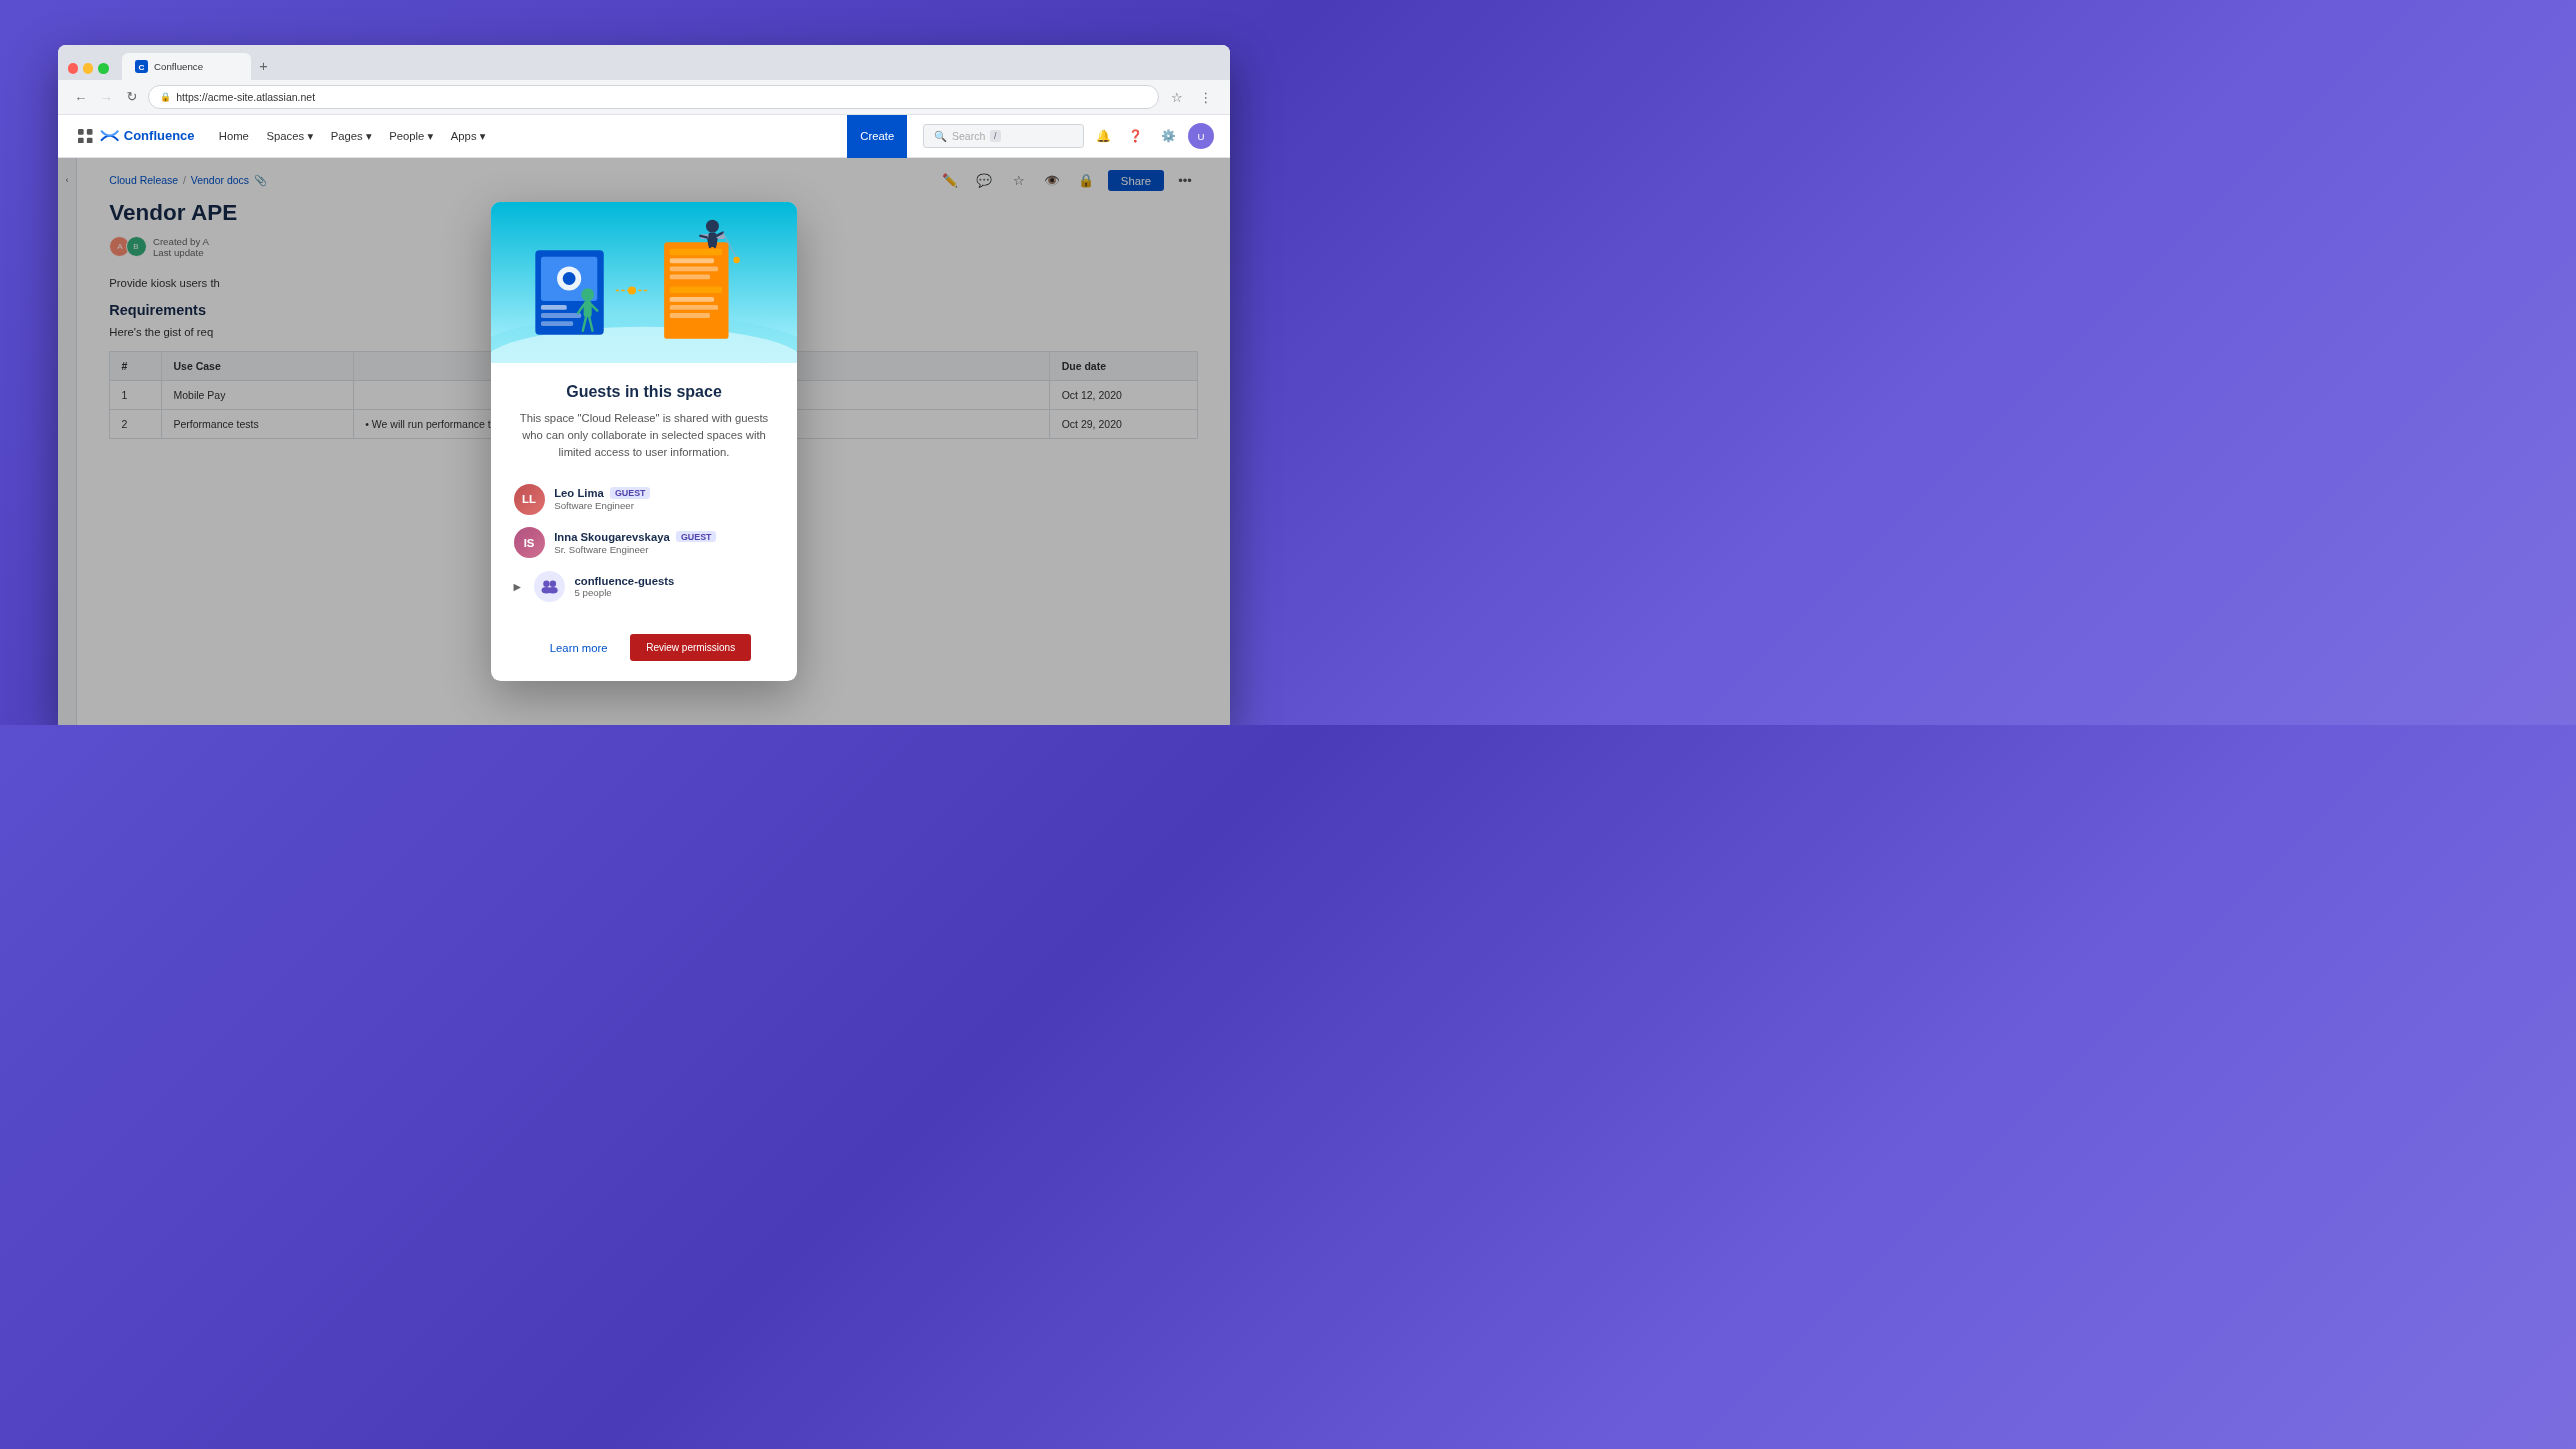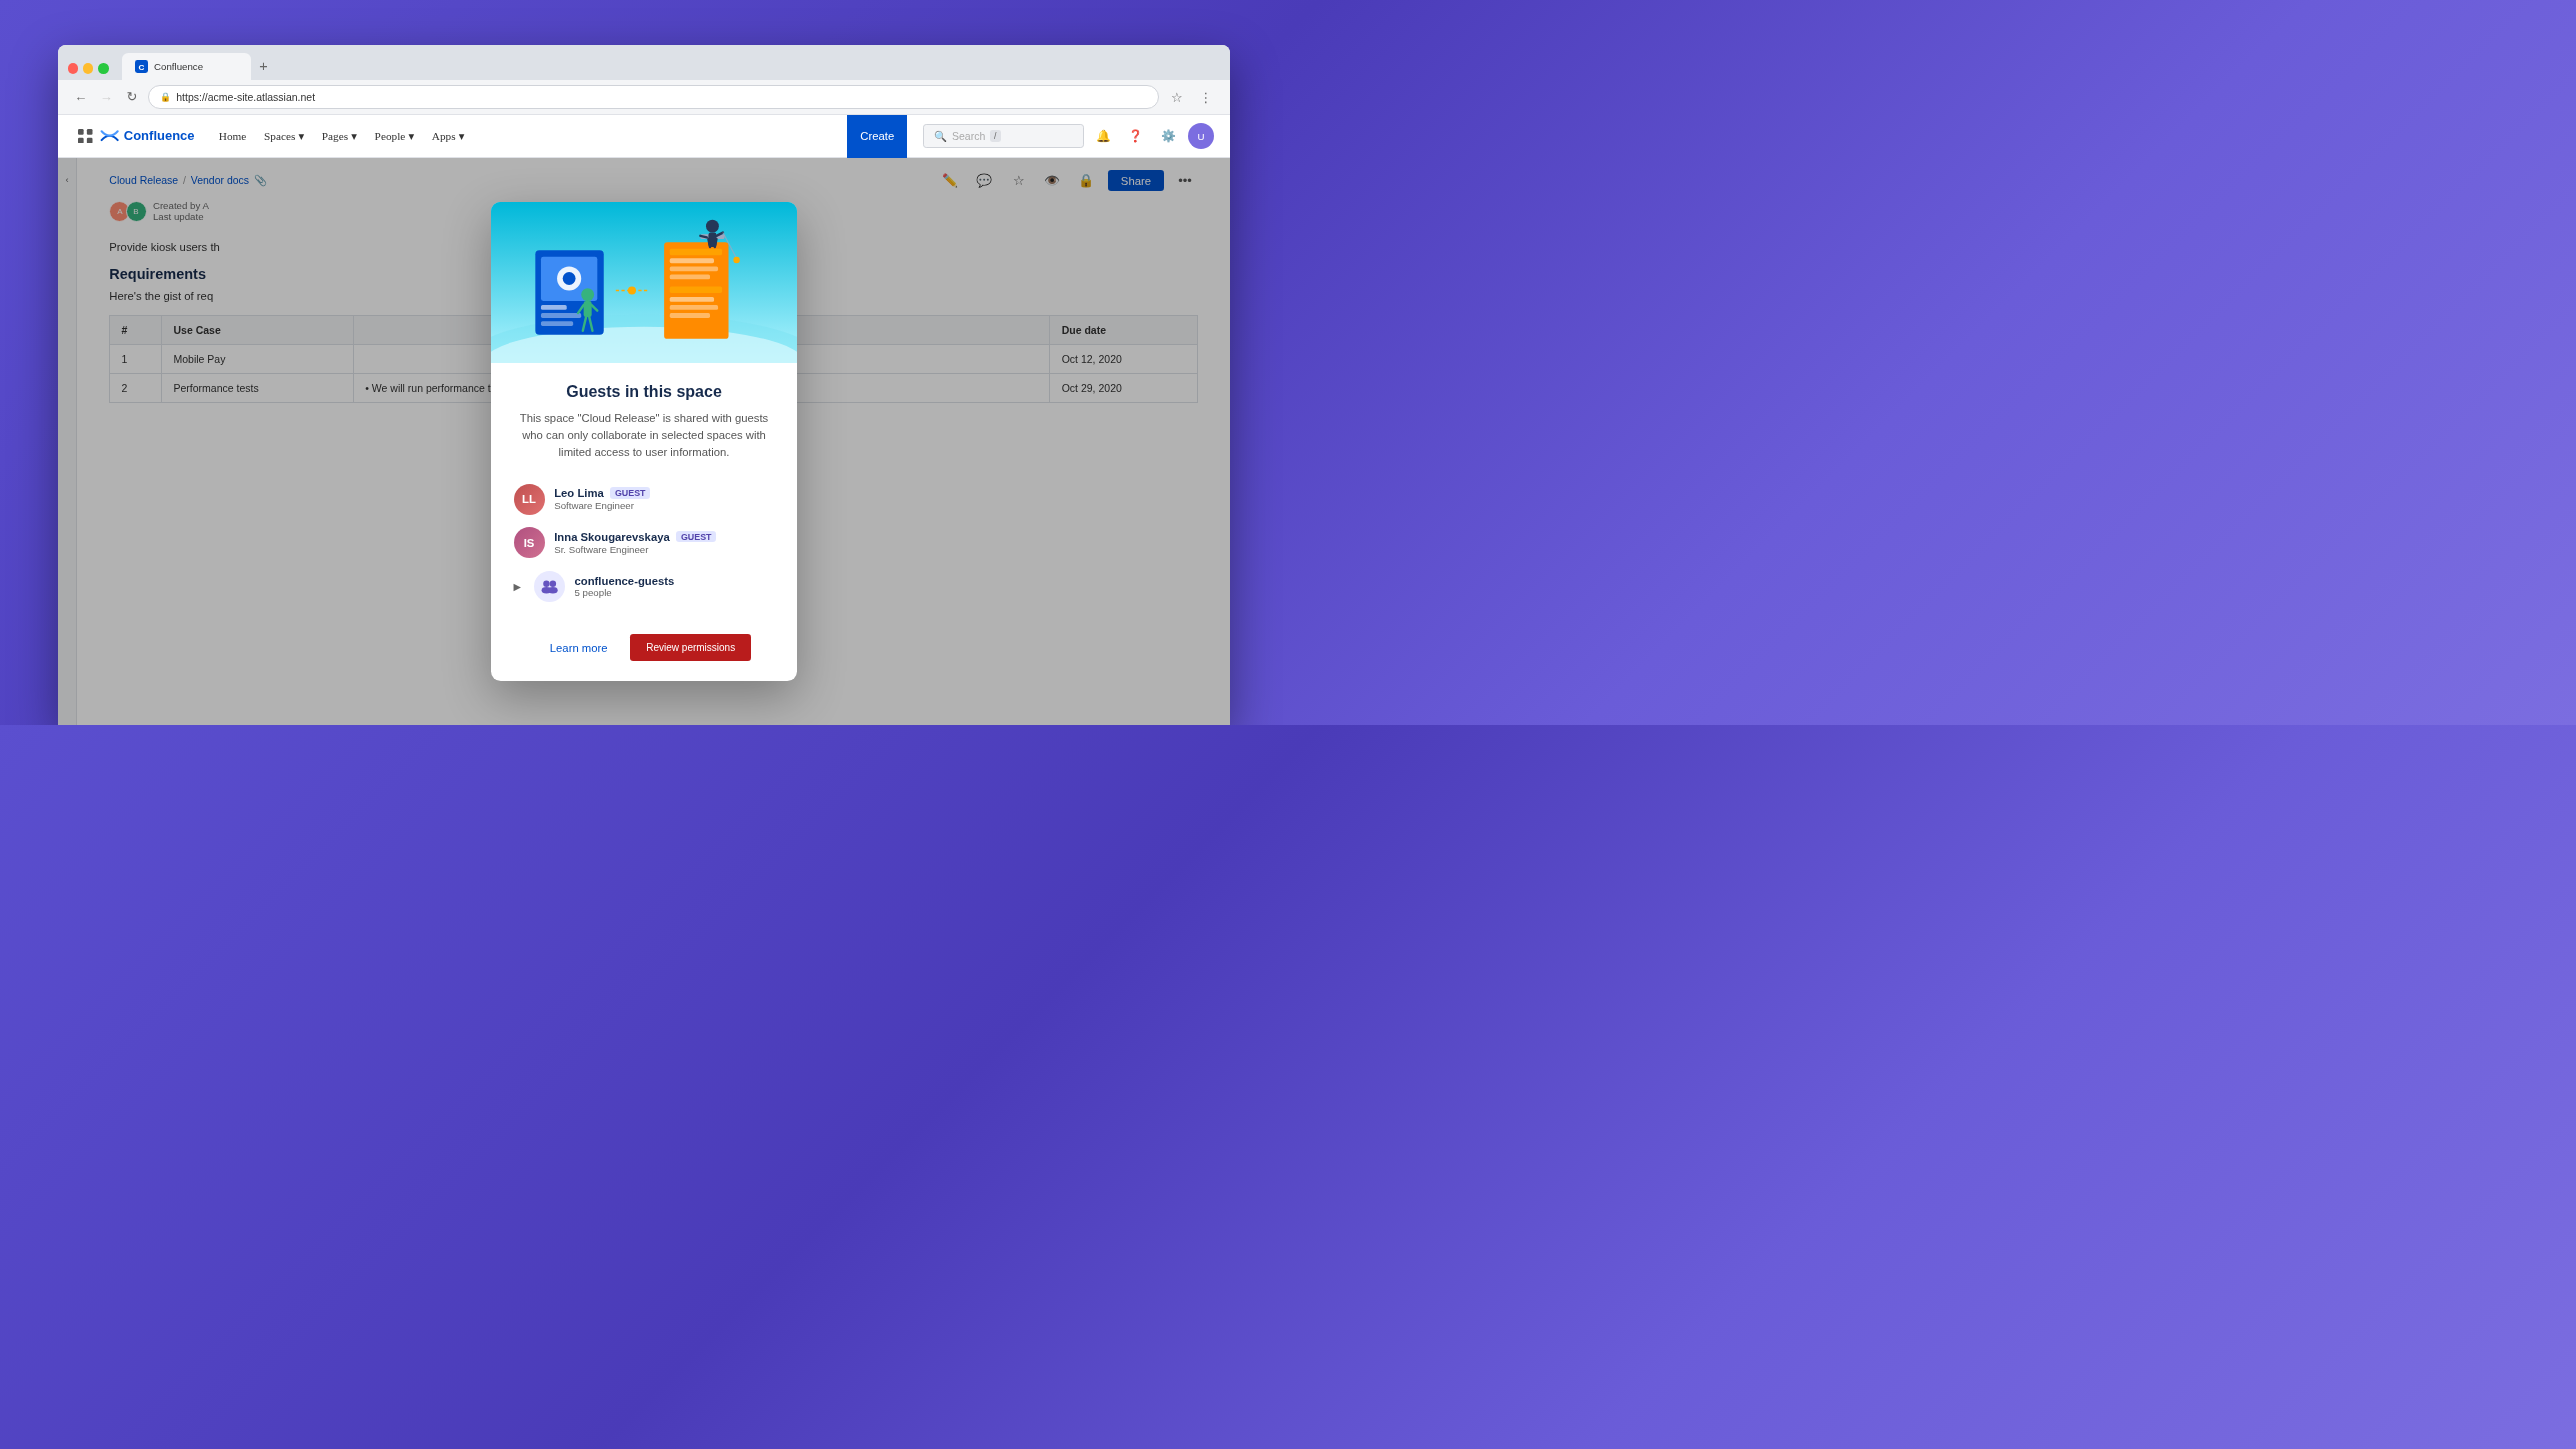--- a/index.html
+++ b/index.html
@@ -195,21 +195,20 @@
     .confluence-logo-icon {
       width: 19.3px;
       height: 19.3px;
     }
 
     .nav-items {
       display: flex;
       align-items: flex-start;
       gap: 1.6px;
       flex: 1;
-      font-family: Liberation Serif, serif;
     }
 
     .nav-item {
       padding: 4.8px 8px;
       font-size: 11.3px;
       color: #333;
       cursor: pointer;
       border-radius: 3.2px;
       display: flex;
       align-items: center;
@@ -748,20 +747,21 @@
             <button class="page-action-btn">💬</button>
             <button class="page-action-btn">☆</button>
             <button class="page-action-btn">👁️</button>
             <button class="page-action-btn">🔒</button>
             <button class="share-btn">Share</button>
             <button class="page-action-btn">•••</button>
           </div>
         </div>
 
         <div class="page-body">
+          <h1 class="page-title">Vendor APE</h1>
 
           <div class="page-meta">
             <div class="avatar-group">
               <div class="avatar-sm">A</div>
               <div class="avatar-sm">B</div>
             </div>
             <div>
               <div class="meta-text">Created by A</div>
               <div class="meta-text">Last update</div>
             </div>

